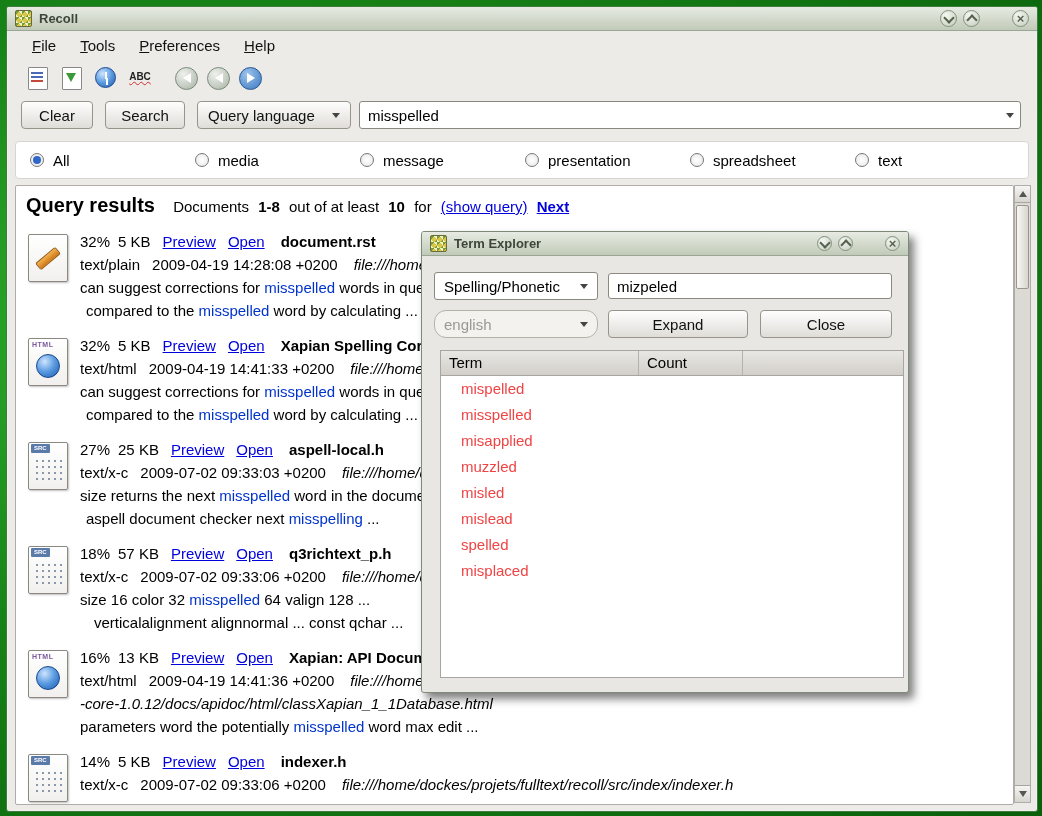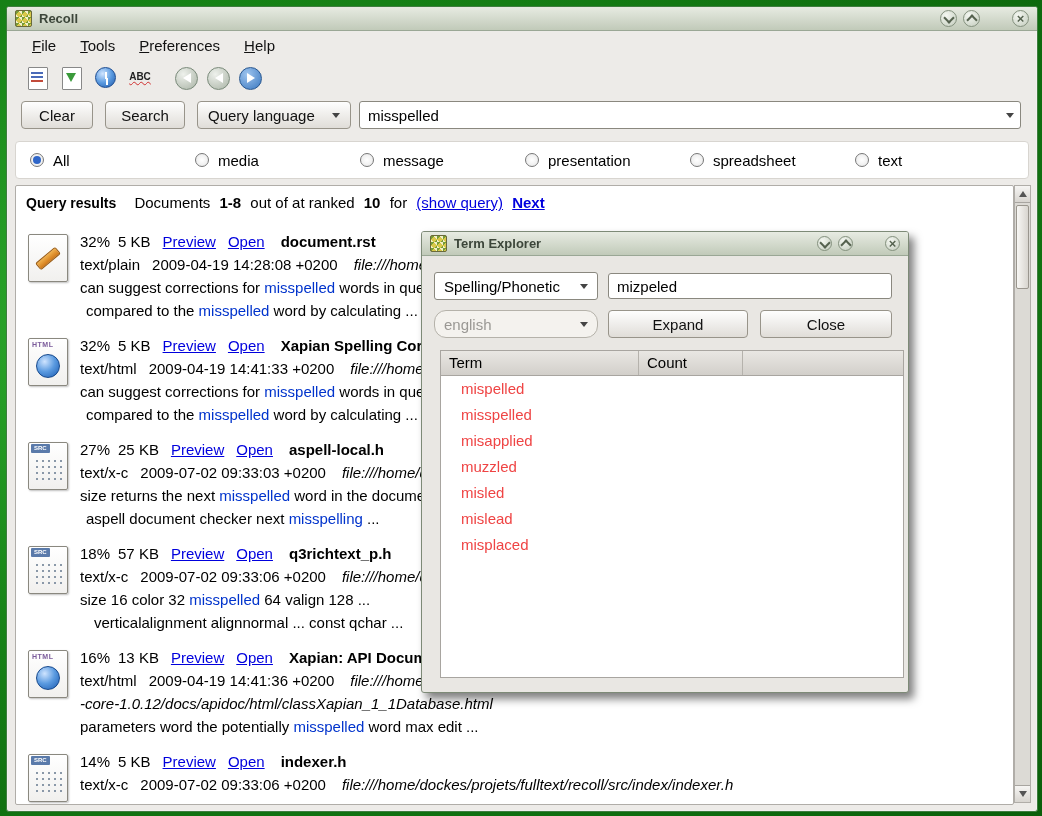--- a/index.html
+++ b/index.html
@@ -84,21 +84,21 @@
   .radio-opt{display:flex;align-items:center;width:165px;cursor:pointer;font-size:15px;color:#000;}
   .radio{width:14px;height:14px;border-radius:50%;border:1px solid #777;background:radial-gradient(#fff,#e6e6e6);margin-right:9px;position:relative;box-sizing:border-box;}
   .radio.sel::after{content:"";position:absolute;left:2px;top:2px;right:2px;bottom:2px;border-radius:50%;background:#2f66c8;}
   
   .results{
     position:absolute;left:8px;top:178px;width:997px;height:618px;background:#fff;
     border:1px solid #b0ada8;border-radius:2px;overflow:hidden;font-size:15px;color:#000;
   }
   .rheader{position:absolute;left:10px;top:8px;white-space:nowrap;}
   .rheader span{margin-right:5px;}
-  .qr{font-size:14px;font-weight:bold;margin-right:14px !important;}
+  .qr{font-size:20px;font-weight:bold;margin-right:14px !important;}
   .b{font-weight:bold;}
   .rlink{color:#0000dd;text-decoration:underline;cursor:pointer;text-align:right;}
   .result{position:absolute;left:0;width:1900px;height:104px;}
   .doc-icon{position:absolute;left:12px;top:4px;width:38px;height:46px;background:linear-gradient(#ffffff,#f1f0ee);border:1px solid #8a887f;border-radius:2px;box-shadow:1px 1px 2px rgba(0,0,0,.25);}
   .doc-icon.edit::after{content:"";position:absolute;left:6px;top:19px;width:24px;height:7px;background:linear-gradient(#f2b24e,#d07818);border:1px solid #9a5a10;border-radius:2px;transform:rotate(-40deg);}
   .doc-icon.html::before{content:"HTML";position:absolute;top:2px;left:3px;font-size:7px;font-weight:bold;letter-spacing:.5px;color:#7a5a9a;}
   .doc-icon.html::after{content:"";position:absolute;left:7px;top:15px;width:24px;height:24px;border-radius:50%;background:radial-gradient(circle at 35% 30%, #cfe4ff, #5a9ae0 48%, #1a5ab0);border:1px solid #17498c;box-sizing:border-box;}
   .doc-icon.src::before{content:"SRC";position:absolute;top:1px;left:2px;padding:0 3px;height:9px;background:#5a7aaa;color:#fff;font-size:6px;font-weight:bold;line-height:9px;border-radius:1px;}
   .doc-icon.src::after{content:"";position:absolute;left:5px;right:5px;top:15px;bottom:5px;background-image:radial-gradient(#8a98a8 1.1px, transparent 1.4px);background-size:6px 6px;}
   .rbody{position:absolute;left:64px;top:0;}
@@ -229,21 +229,21 @@
         <span class="radio"></span>
         <span>text</span>
       </label>
     </div>
 
   <div class="results">
     <div class="rheader">
       <span class="qr">Query results</span>
       <span>Documents</span>
       <span class="b">1-8</span>
-      <span>out of at ranked</span>
+      <span>out of at least</span>
       <span class="b">10</span>
       <span>for</span>
       <span class="rlink">(show query)</span>
       <span class="rlink b">Next</span>
     </div>
     <div>
         <div class="result" style="top: 44px;">
           <div class="doc-icon edit"></div>
           <div class="rbody">
             <div class="rline"><span class="pct">32%</span><span class="size">5 KB</span><span class="rlink">Preview</span><span class="rlink">Open</span><span class="rtitle">document.rst</span></div>
@@ -341,18 +341,19 @@
         <span class="th th-count">Count</span>
         <span class="th th-fill"></span>
       </div>
       <div>
           <div class="trow"><span>mispelled</span></div>
           <div class="trow"><span>misspelled</span></div>
           <div class="trow"><span>misapplied</span></div>
           <div class="trow"><span>muzzled</span></div>
           <div class="trow"><span>misled</span></div>
           <div class="trow"><span>mislead</span></div>
+          <div class="trow"><span>spelled</span></div>
           <div class="trow"><span>misplaced</span></div>
         </div>
     </div>
   </div>
 
 </div>
 
 </body></html>

